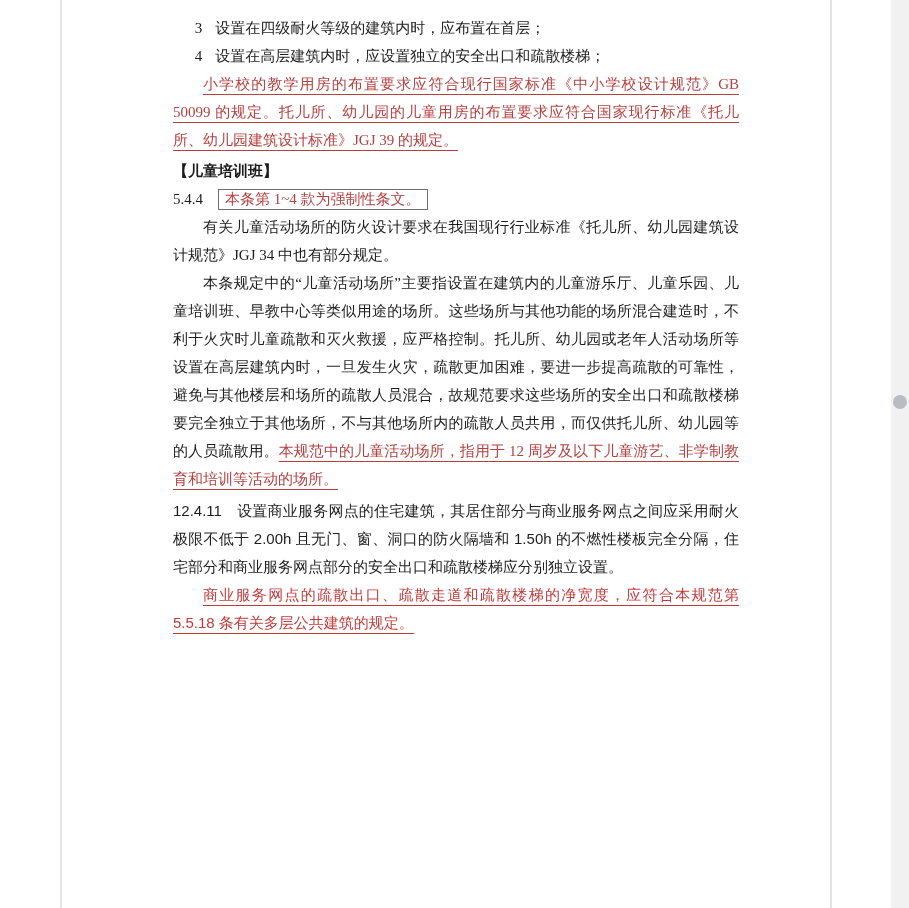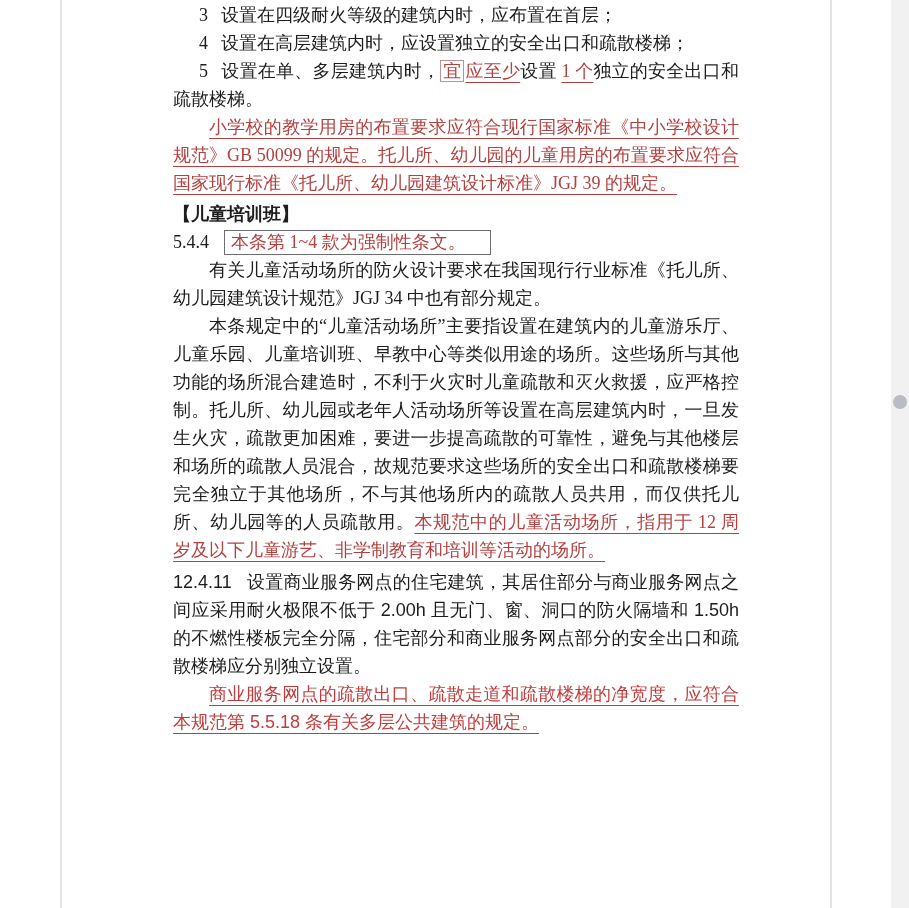--- a/index.html
+++ b/index.html
@@ -14,22 +14,22 @@
   
   .edge-line{position:absolute;top:0;bottom:0;width:2px;background:#e4e4e6;}
   #edge-left{left:60px;}
   #edge-right{left:830px;}
   
   #scroll-track{position:absolute;top:0;bottom:0;left:891px;width:18px;background:#f1f1f2;}
   #scroll-dot{position:absolute;left:893px;top:395px;width:14px;height:14px;border-radius:50%;background:#b9bcc3;}
 
   
   #content{
-    position:absolute;left:173px;top:1px;width:566px;
-    font-size:18px;line-height:28px;
+    position:absolute;left:173px;top:14px;width:566px;
+    font-size:15px;line-height:28px;
     text-align:justify;
   }
   #content p{margin:0;padding:0;}
   .song{font-family:"Liberation Serif","DejaVu Serif",serif;}
   .hei{font-family:"Liberation Sans","DejaVu Sans",sans-serif;}
 
   .list{text-indent:1.45em;}
   .para-indent{text-indent:2em;}
   .clause{text-indent:0;}
   .heading{font-weight:bold;margin-top:3px !important;}
@@ -50,35 +50,34 @@
   .hei .run-ins{color:var(--red-hei);}
   .run-del{
     color:var(--red);
     border:1px solid #c29090;
     padding:0 2px;
     margin-right:1px;
   }
   .run-boxed{
     color:var(--red);
     border:1.5px solid #6d6d6d;
-    padding:1px 24px 2px 6px;
+    padding:1px 6px 2px 6px;
   }
 </style>
 </head>
 <body>
 
 <div class="edge-line" id="edge-left"></div>
 <div class="edge-line" id="edge-right"></div>
 <div id="scroll-track"></div>
 <div id="scroll-dot"></div>
 
 <div id="content">
     <p class="blk list song"><span class="num">3</span><span class="run-plain">设置在四级耐火等级的建筑内时，应布置在首层；</span></p>
     <p class="blk list song"><span class="num">4</span><span class="run-plain">设置在高层建筑内时，应设置独立的安全出口和疏散楼梯；</span></p>
-    <p class="blk list song"><span class="num">5</span><span class="run-plain">设置在单、多层建筑内时，</span><span class="run-del">宜</span><span class="run-ins">应至少</span><span class="run-plain">设置 </span><span class="run-ins">1 个</span><span class="run-plain">独立的安全出口和疏散楼梯。</span></p>
     <p class="blk para-indent song"><span class="run-ins">小学校的教学用房的布置要求应符合现行国家标准《中小学校设计规范》GB 50099 的规定。托儿所、幼儿园的儿童用房的布置要求应符合国家现行标准《托儿所、幼儿园建筑设计标准》JGJ 39 的规定。</span></p>
     <p class="blk heading hei"><span class="run-plain">【儿童培训班】</span></p>
     <p class="blk clause song"><span class="num">5.4.4</span><span class="run-boxed">本条第 1~4 款为强制性条文。</span></p>
     <p class="blk para-indent song"><span class="run-plain">有关儿童活动场所的防火设计要求在我国现行行业标准《托儿所、幼儿园建筑设计规范》JGJ 34 中也有部分规定。</span></p>
     <p class="blk para-indent song"><span class="run-plain">本条规定中的“儿童活动场所”主要指设置在建筑内的儿童游乐厅、儿童乐园、儿童培训班、早教中心等类似用途的场所。这些场所与其他功能的场所混合建造时，不利于火灾时儿童疏散和灭火救援，应严格控制。托儿所、幼儿园或老年人活动场所等设置在高层建筑内时，一旦发生火灾，疏散更加困难，要进一步提高疏散的可靠性，避免与其他楼层和场所的疏散人员混合，故规范要求这些场所的安全出口和疏散楼梯要完全独立于其他场所，不与其他场所内的疏散人员共用，而仅供托儿所、幼儿园等的人员疏散用。</span><span class="run-ins">本规范中的儿童活动场所，指用于 12 周岁及以下儿童游艺、非学制教育和培训等活动的场所。</span></p>
     <p class="blk clause hei"><span class="num">12.4.11</span><span class="run-plain">设置商业服务网点的住宅建筑，其居住部分与商业服务网点之间应采用耐火极限不低于 2.00h 且无门、窗、洞口的防火隔墙和 1.50h 的不燃性楼板完全分隔，住宅部分和商业服务网点部分的安全出口和疏散楼梯应分别独立设置。</span></p>
     <p class="blk para-indent hei"><span class="run-ins">商业服务网点的疏散出口、疏散走道和疏散楼梯的净宽度，应符合本规范第 5.5.18 条有关多层公共建筑的规定。</span></p>
     <p class="blk note song"></p>
   </div>
 

